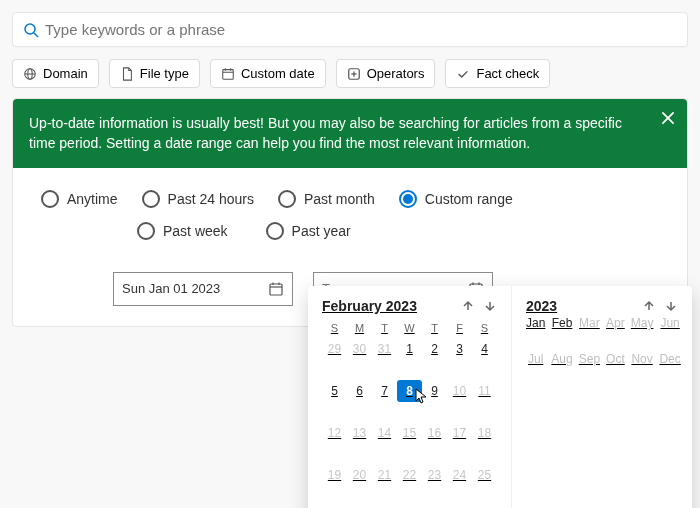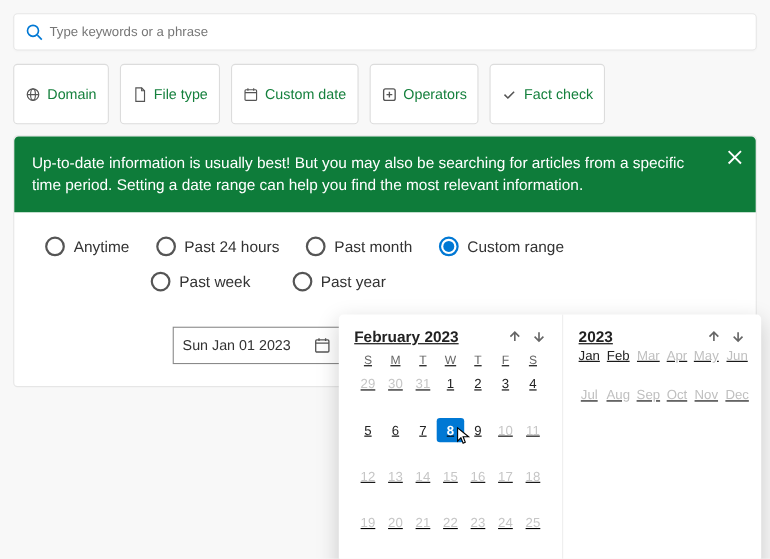--- a/index.html
+++ b/index.html
@@ -1,37 +1,37 @@
 <!DOCTYPE html>
 <html><head>
 <meta charset="utf-8">
 <style>
   * { box-sizing: border-box; margin: 0; padding: 0; font-family: "Segoe UI", Arial, sans-serif; }
   body { background: #f8f8f8; width: 700px; height: 508px; overflow: hidden; position: relative; }
   .panel { background: #fff; border: 1px solid #e6e6e6; border-radius: 4px; margin: 12px; padding: 0; box-shadow: 0 1px 2px rgba(0,0,0,0.02);}
   .search-wrap { display:flex; align-items:center; padding:8px 10px; }
   .search-icon { width:16px; height:16px; color:#0078d4; flex-shrink:0;}
-  .search-input { border:none; outline:none; font-size:12px; color:#c2410c; flex:1; padding-left:6px; background:transparent;}
+  .search-input { border:none; outline:none; font-size:15px; color:#c2410c; flex:1; padding-left:6px; background:transparent;}
   .search-input::placeholder { color:#767676; }
   .chips { display:flex; gap:10px; margin:0 12px 10px 12px; }
-  .chip { background:#fff; border:1px solid #dcdcdc; border-radius:4px; padding:19px 10px; display:flex; align-items:center; gap:6px; font-size:13px; color:#15803d; cursor:pointer;}
+  .chip { background:#fff; border:1px solid #dcdcdc; border-radius:4px; padding:6px 10px; display:flex; align-items:center; gap:6px; font-size:13px; color:#000000; cursor:pointer;}
   .chip svg { width:14px; height:14px; color:#555;}
   .date-card { background:#fff; border:1px solid #e6e6e6; border-radius:4px; margin:0 12px; position:relative; }
   .banner { background:#0e7c3a; color:#fff; padding:14px 36px 14px 16px; font-size:14px; line-height:1.45; position:relative; border-radius:4px 4px 0 0;}
   .banner-close { position:absolute; top:10px; right:10px; width:18px; height:18px; cursor:pointer;}
   .banner-close svg { width:18px; height:18px; color:#fff;}
   .radio-area { padding:22px 28px 18px 28px; }
   .radio-row { display:flex; gap:24px; margin-bottom:14px; flex-wrap:wrap;}
   .radio { display:flex; align-items:center; gap:8px; font-size:14px; color:#333; cursor:pointer;}
   .radio-outer { width:18px; height:18px; border:2px solid #555; border-radius:50%; display:flex; align-items:center; justify-content:center;}
   .radio.selected .radio-outer { border-color:#0078d4;}
   .radio-inner { width:10px; height:10px; background:#0078d4; border-radius:50%; display:none;}
   .radio.selected .radio-inner { display:block;}
   .date-fields { display:flex; gap:20px; padding:0 0 20px 100px;}
-  .date-field { width:153px; border:1px solid #8a8a8a; height:34px; display:flex; align-items:center; padding:0 8px; justify-content:space-between; font-size:13px; color:#333; cursor:pointer;margin-left:44px;}
+  .date-field { width:180px; border:1px solid #8a8a8a; height:34px; display:flex; align-items:center; padding:0 8px; justify-content:space-between; font-size:13px; color:#333; cursor:pointer;}
   .date-field.placeholder span:first-child { color:#767676;}
   .cal-icon { width:16px; height:16px; color:#555; flex-shrink:0;}
   .popover { position:absolute; top:286px; left:308px; display:flex; box-shadow:0 6px 20px rgba(0,0,0,0.18); background:#fff; border-radius:4px;text-decoration:underline; }
   .cal-pane { width:204px; padding:12px 14px 16px; border-right:1px solid #eee;}
   .cal-head { display:flex; align-items:center; justify-content:space-between; margin-bottom:8px;}
   .cal-title { font-size:14px; font-weight:600; color:#222;}
   .cal-nav { display:flex; gap:8px;}
   .cal-nav span { width:14px; height:14px; cursor:pointer; color:#666;}
   .dow { display:grid; grid-template-columns:repeat(7,1fr); font-size:11px; color:#666; text-align:center; margin-bottom:4px;}
   .days { display:grid; grid-template-columns:repeat(7,1fr); row-gap:20px; font-size:12px; text-align:center;}

